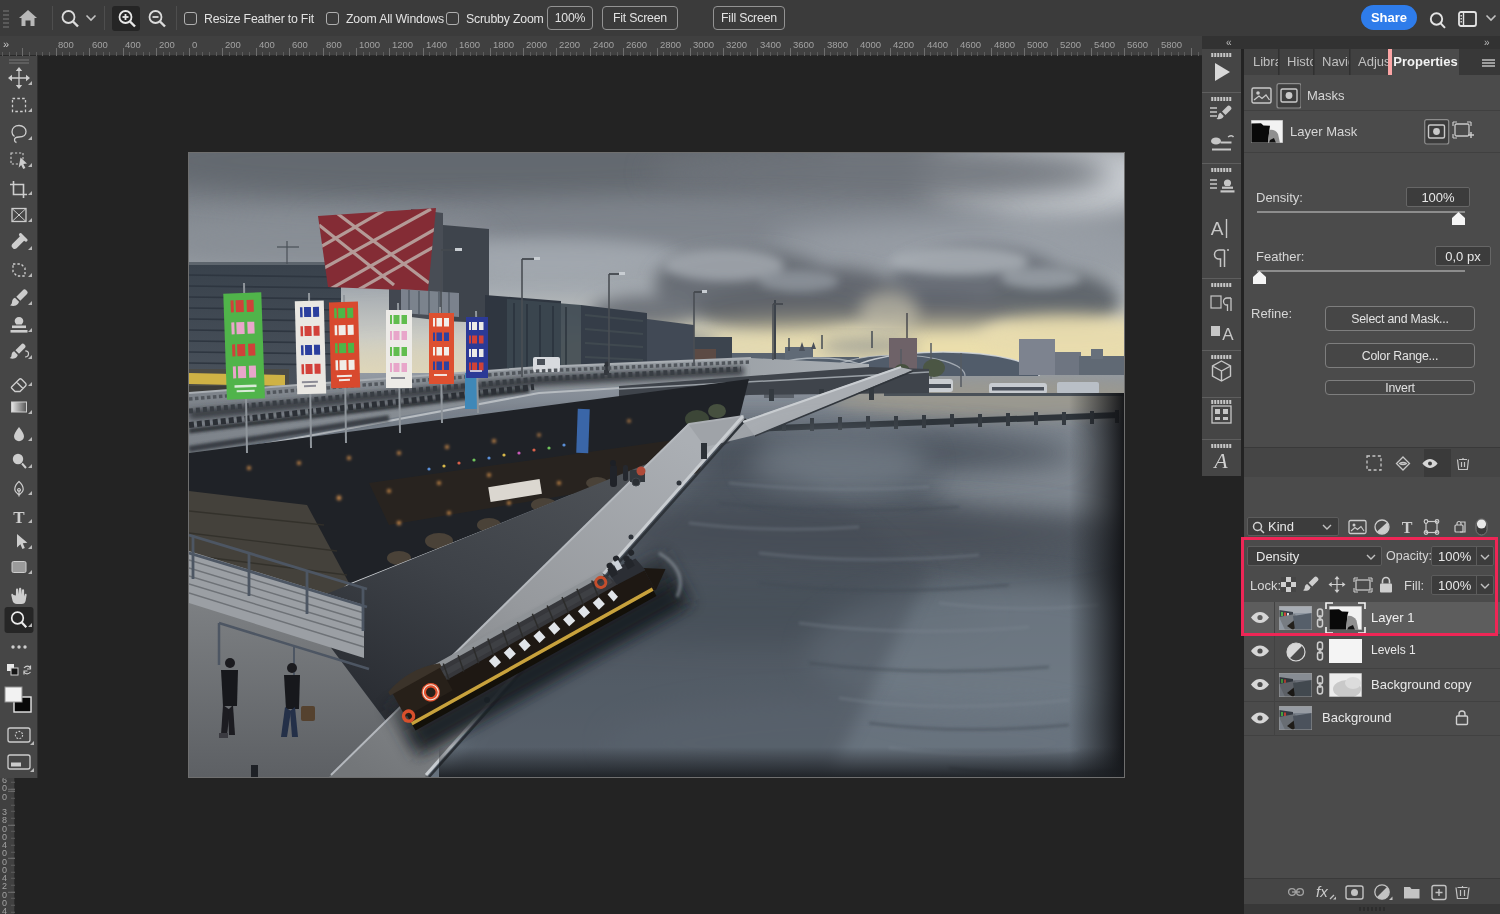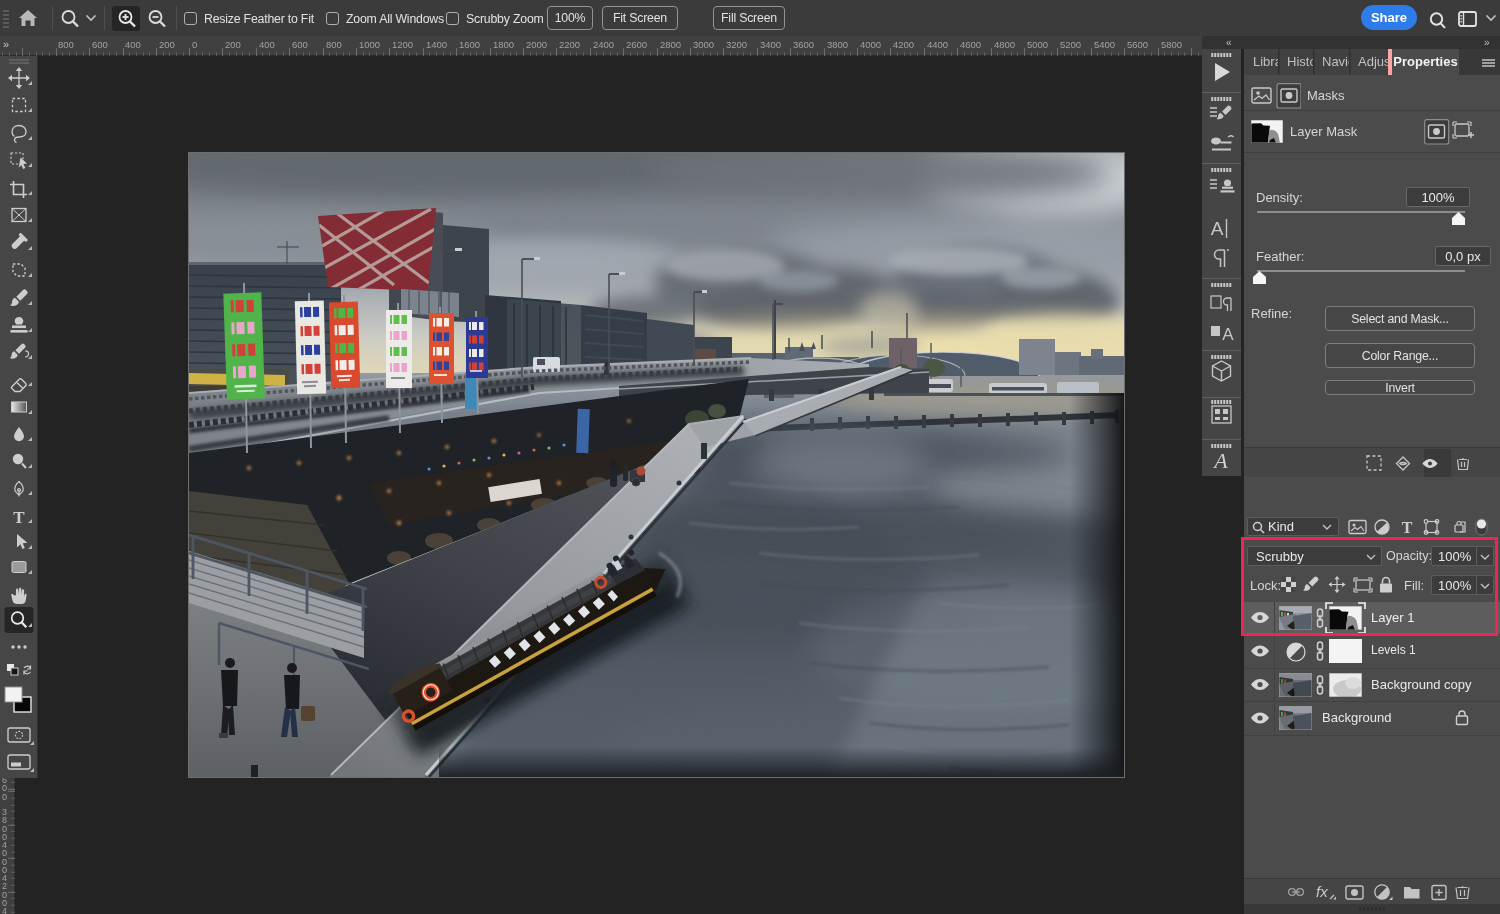--- a/index.html
+++ b/index.html
@@ -1048,21 +1048,21 @@
           <path d="M109 7 v-1.5 a2 2 0 0 1 4 0 V7"></path>
           <path d="M113 4 h4 v10 h-5"></path>
         </g>
       <g>
           <rect x="128" y="1" width="11" height="16" rx="5.5" fill="#3a3a3a" stroke="#777" stroke-width="1"></rect>
           <circle cx="133.5" cy="6" r="4.6" fill="#e8e8e8" stroke="none"></circle>
         </g>
     </svg>
 
     <div class="abs" style="left:3px;top:497px;width:135px;height:20px;background:#3c3c3c;border:1px solid #5c5c5c;border-radius:2px;">
-      <span class="abs" style="left:8px;top:2px;color:#e8e8e8;font-size:13px;">Scrubby</span>
+      <span class="abs" style="left:8px;top:2px;color:#e8e8e8;font-size:13px;">Density</span>
       <svg class="abs" style="left:118px;top:7px" width="10" height="7" viewBox="0 0 10 7" fill="none" stroke="#c2c2c2" stroke-width="1.4">
           <path d="M1 1 L5 5 L9 1"></path>
         </svg>
     </div>
     <div class="plabel abs" style="left:142px;top:500px;font-size:12.5px;">Opacity:</div>
     <div class="abs" style="left:187px;top:497px;width:63px;height:20px;background:#3c3c3c;border:1px solid #5c5c5c;border-radius:2px;">
       <span class="abs" style="left:6px;top:2px;color:#e8e8e8;font-size:13px;">100%</span>
       <div class="abs" style="left:44px;top:0;width:1px;height:18px;background:#5c5c5c;"></div>
       <svg class="abs" style="left:48px;top:7px" width="10" height="7" viewBox="0 0 10 7" fill="none" stroke="#c2c2c2" stroke-width="1.4">
           <path d="M1 1 L5 5 L9 1"></path>

